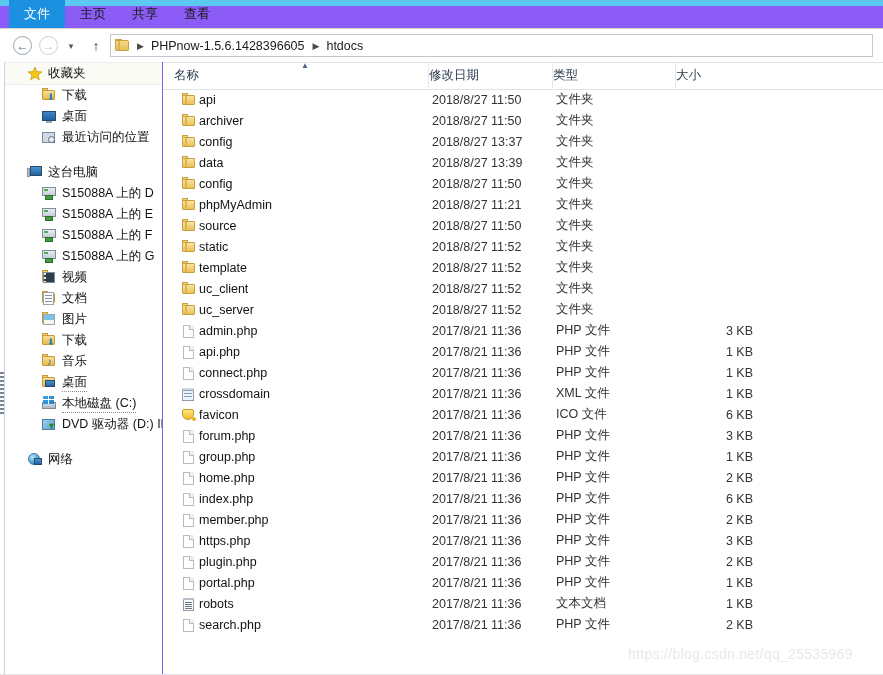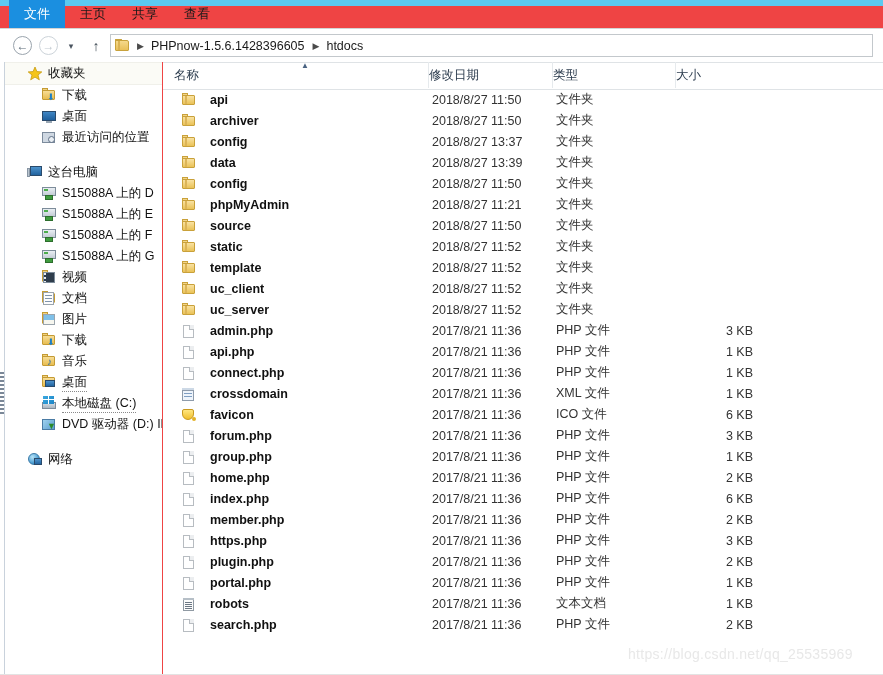--- a/index.html
+++ b/index.html
@@ -3,21 +3,21 @@
 <meta charset="utf-8">
 <style>
   html,body{margin:0;padding:0;}
   body{
     width:883px;height:675px;overflow:hidden;
     background:#fff;
     font-family:"Liberation Sans","DejaVu Sans",sans-serif;
     font-size:12px;color:#000;
     -webkit-font-smoothing:none;
   }
-  .window{position:relative;width:883px;height:675px;background:#ef4444;overflow:hidden;}
+  .window{position:relative;width:883px;height:675px;background:#8b5cf6;overflow:hidden;}
 
   
   .top-strip{position:absolute;left:0;top:0;width:883px;height:6px;background:#5cc9f0;}
 
   
   .ribbon{position:absolute;left:0;top:0;width:883px;height:28px;}
   .tab-file{position:absolute;left:9px;top:0;width:56px;height:28px;background:#1b8fe0;
             color:#fff;display:flex;align-items:center;justify-content:center;font-size:13px;}
   .tab{position:absolute;top:0;height:28px;display:flex;align-items:center;justify-content:center;
        font-size:13px;color:#1a1a1a;background:transparent;}
@@ -122,21 +122,21 @@
   .col{position:absolute;top:0;height:26px;display:flex;align-items:center;
        font-size:12.5px;color:#2b3b4d;border-left:1px solid #e6eaed;box-sizing:border-box;}
   .col.first{border-left:none;padding-left:11px;}
   .sortmark{position:absolute;left:136px;top:0px;width:12px;height:7px;
        display:flex;align-items:flex-start;justify-content:center;color:#4a6382;font-size:8px;line-height:7px;}
   .headline{position:absolute;left:0;top:0;width:720px;height:1px;background:#dfe3e6;}
 
   .rows{position:absolute;left:0;top:27px;width:720px;height:586px;}
   .row{position:relative;height:21px;display:flex;align-items:center;}
   .cell-name{position:absolute;left:0;top:0;height:21px;display:flex;align-items:center;}
-  .cell-name .nm{font-size:12.5px;color:#111;margin-left:13px;white-space:nowrap;font-weight:bold;}
+  .cell-name .nm{font-size:12.5px;color:#111;margin-left:2px;white-space:nowrap;}
   .cell-date{position:absolute;left:269px;top:0;height:21px;display:flex;align-items:center;
              font-size:12.5px;color:#333;}
   .cell-type{position:absolute;left:393px;top:0;height:21px;display:flex;align-items:center;
              font-size:12.5px;color:#333;}
   .cell-size{position:absolute;left:496px;top:0;width:94px;height:21px;display:flex;
              align-items:center;justify-content:flex-end;font-size:12.5px;color:#333;}
   .fico{position:relative;width:16px;height:16px;margin-left:18px;flex:0 0 auto;}
 
   
   .lf-back{position:absolute;left:1px;top:3px;width:13px;height:10px;

